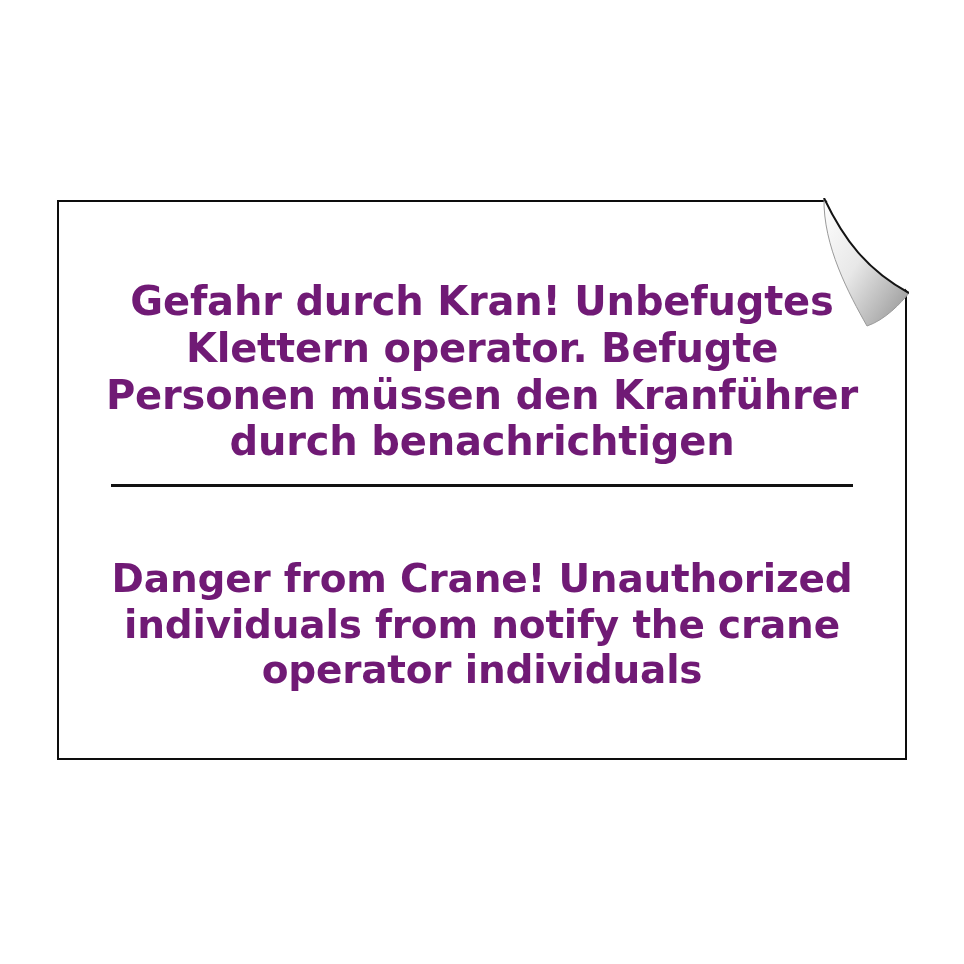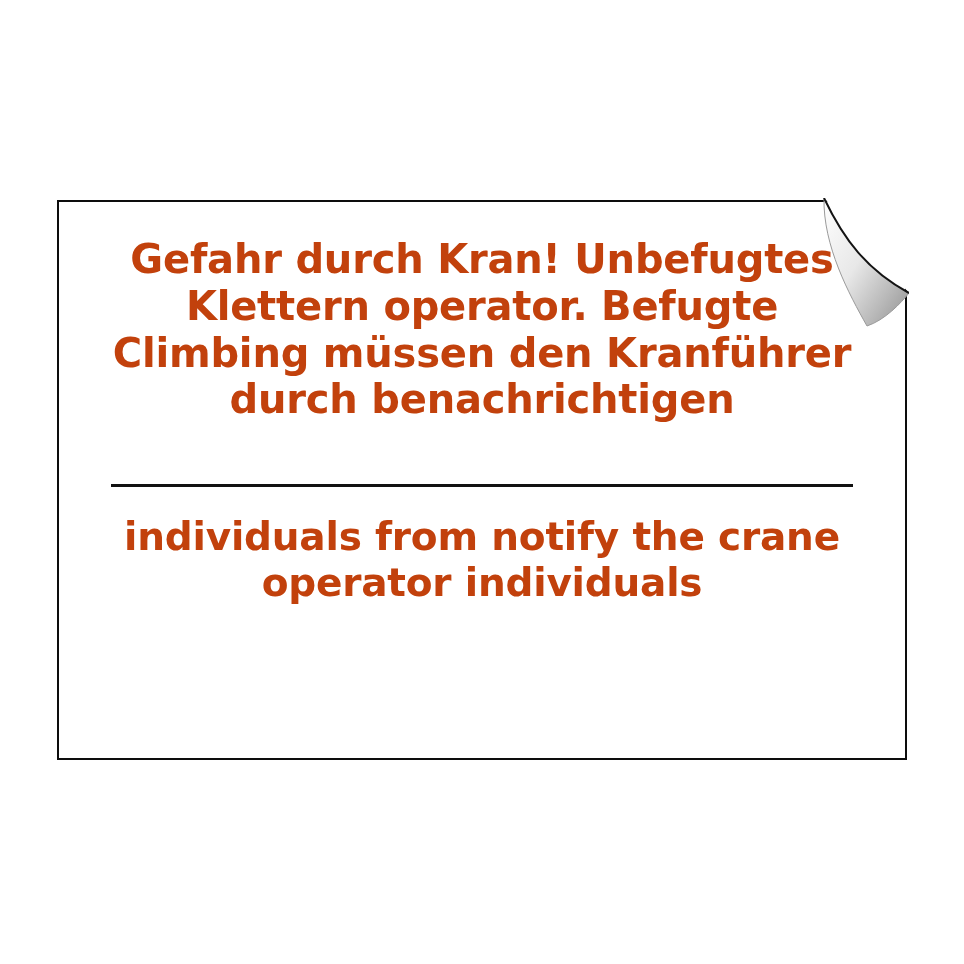--- a/index.html
+++ b/index.html
@@ -26,24 +26,25 @@
     background: #ffffff;
     border: 2px solid #0d0d0d;
     box-sizing: border-box;
     overflow: hidden;
   }
   .text-block {
     position: absolute;
     left: 0;
     right: 0;
     text-align: center;
-    color: #c2410c;
+    color: #701a75;
     font-weight: bold;
     line-height: 1.17;
     letter-spacing: -0.2px;
+    margin-top: 42px;
   }
   #german-block {
     top: 34px;
     font-size: 40px;
     padding: 0 22px;
   }
   #english-block {
     top: 312px;
     font-size: 39px;
     padding: 0 22px;
@@ -73,27 +74,28 @@
 </head>
 <body>
 
 <div id="sticker-wrap">
 
   <div id="sticker">
 
     <div class="text-block" id="german-block">
       <span class="tline">Gefahr durch Kran! Unbefugtes</span>
       <span class="tline">Klettern operator. Befugte</span>
-      <span class="tline">Climbing müssen den Kranführer</span>
+      <span class="tline">Personen müssen den Kranführer</span>
       <span class="tline">durch benachrichtigen</span>
     </div>
 
     <div id="divider"></div>
 
     <div class="text-block" id="english-block">
+      <span class="tline">Danger from Crane! Unauthorized</span>
       <span class="tline">individuals from notify the crane</span>
       <span class="tline">operator individuals</span>
     </div>
 
   </div>
 
   <svg id="peel-corner" viewBox="0 0 120 130" xmlns="http://www.w3.org/2000/svg">
     <defs>
       <linearGradient id="peelgrad" x1="0" y1="0" x2="1" y2="1">
         <stop offset="0%" stop-color="#ffffff"></stop>

